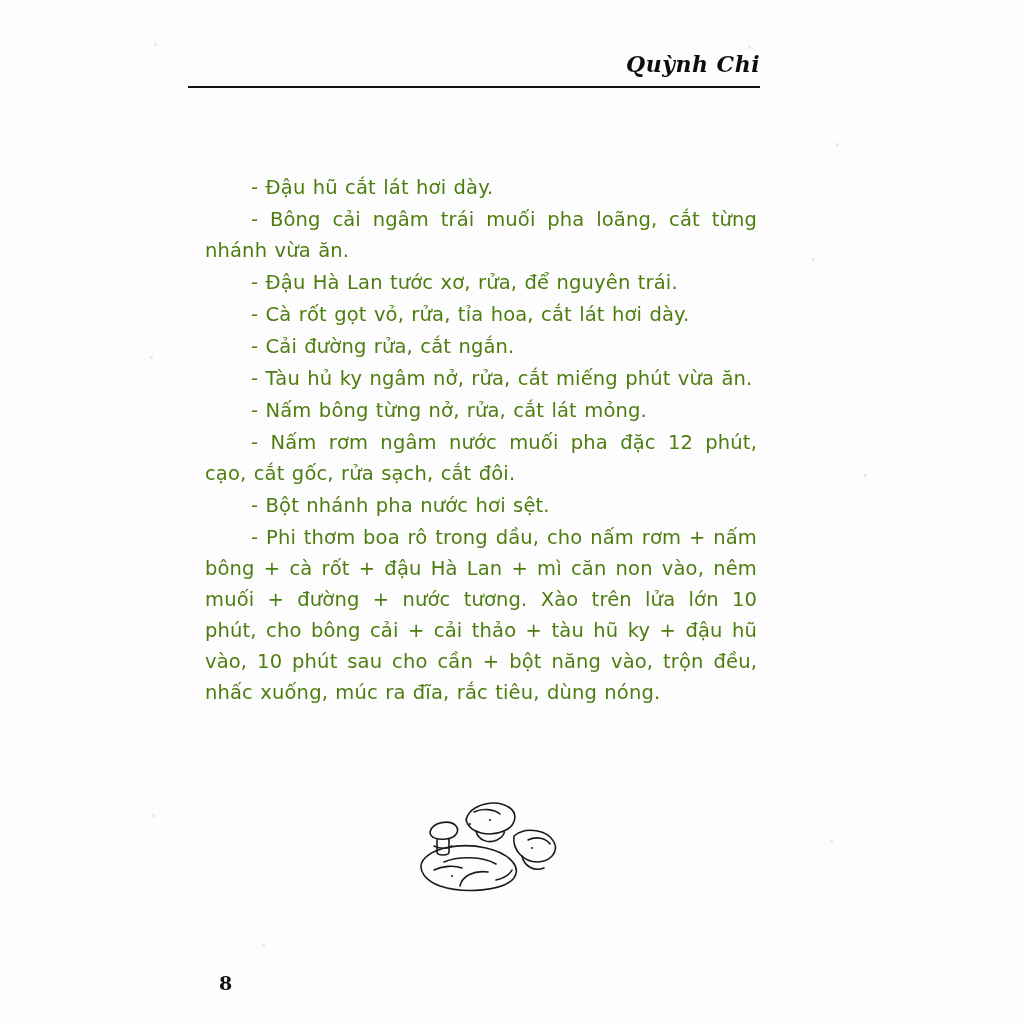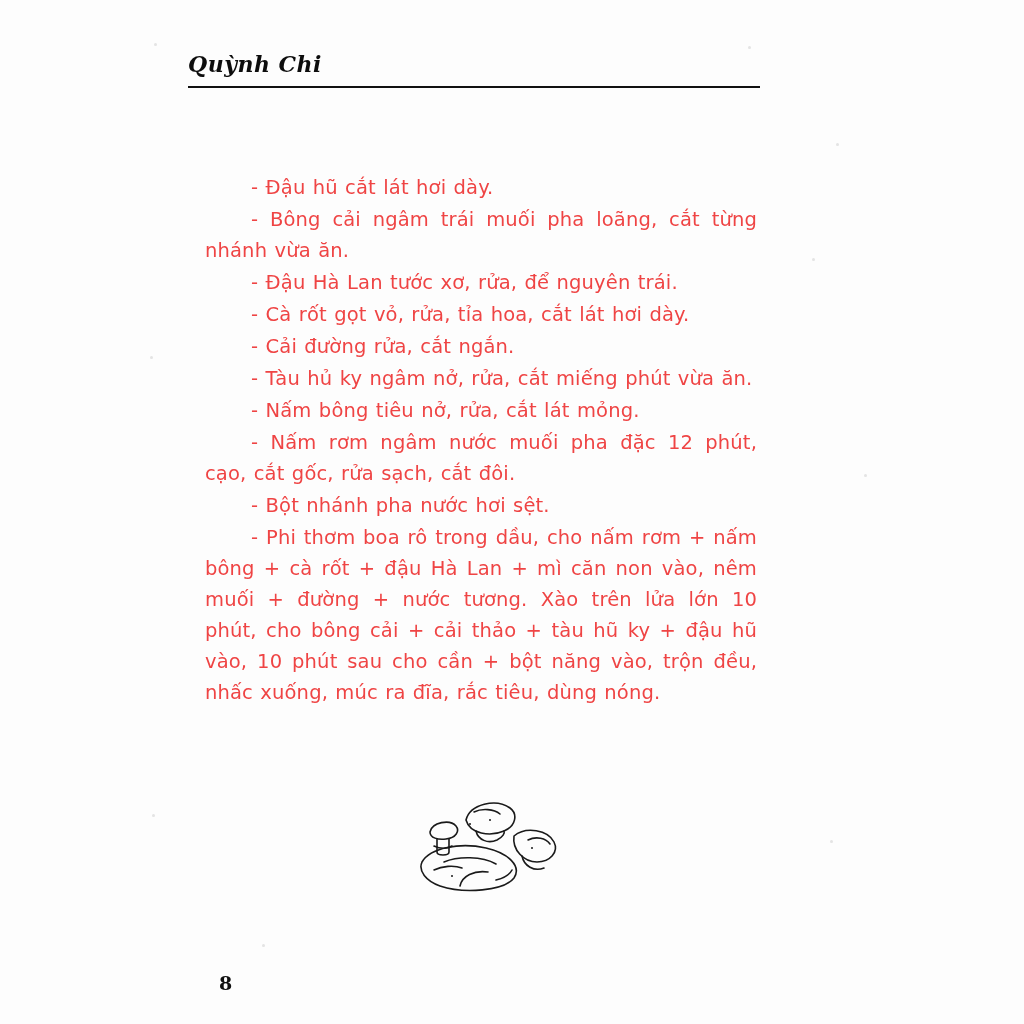--- a/index.html
+++ b/index.html
@@ -29,20 +29,21 @@
     border-radius: 50%;
     opacity: 0.55;
   }
 
   
   .header {
     position: absolute;
     left: 188px;
     top: 52px;
     width: 572px;
+    text-align: right;
   }
   .header-title {
     font-family: "DejaVu Serif", serif;
     font-style: italic;
     font-weight: bold;
     font-size: 22px;
     letter-spacing: 0.5px;
     color: #0d0d0d;
     line-height: 1.1;
     white-space: nowrap;
@@ -58,21 +59,21 @@
   .content {
     position: absolute;
     left: 205px;
     top: 172px;
     width: 570px;
   }
   .para {
     font-family: "DejaVu Sans", sans-serif;
     font-size: 19.5px;
     line-height: 31px;
-    color: #ef4444;
+    color: #4d7c0f;
     margin: 0 18px 1px 0;
     text-indent: 46px;
     letter-spacing: 0.15px;
     word-spacing: 1px;
   }
   .para.justify {
     text-align: justify;
   }
 
   
@@ -115,21 +116,21 @@
     <div class="header-rule"></div>
   </div>
 
   <div class="content">
     <p class="para">- Đậu hũ cắt lát hơi dày.</p>
     <p class="para justify">- Bông cải ngâm trái muối pha loãng, cắt từng nhánh vừa ăn.</p>
     <p class="para">- Đậu Hà Lan tước xơ, rửa, để nguyên trái.</p>
     <p class="para">- Cà rốt gọt vỏ, rửa, tỉa hoa, cắt lát hơi dày.</p>
     <p class="para">- Cải đường rửa, cắt ngắn.</p>
     <p class="para justify">- Tàu hủ ky ngâm nở, rửa, cắt miếng phút vừa ăn.</p>
-    <p class="para">- Nấm bông tiêu nở, rửa, cắt lát mỏng.</p>
+    <p class="para">- Nấm bông từng nở, rửa, cắt lát mỏng.</p>
     <p class="para justify">- Nấm rơm ngâm nước muối pha đặc 12 phút, cạo, cắt gốc, rửa sạch, cắt đôi.</p>
     <p class="para">- Bột nhánh pha nước hơi sệt.</p>
     <p class="para justify">- Phi thơm boa rô trong dầu, cho nấm rơm + nấm bông + cà rốt + đậu Hà Lan + mì căn non vào, nêm muối + đường + nước tương. Xào trên lửa lớn 10 phút, cho bông cải + cải thảo + tàu hũ ky + đậu hũ vào, 10 phút sau cho cần + bột năng vào, trộn đều, nhấc xuống, múc ra đĩa, rắc tiêu, dùng nóng.</p>
   </div>
 
   <div class="illustration">
     <svg viewBox="0 0 190 115" width="190" height="115" xmlns="http://www.w3.org/2000/svg">
       <g fill="none" stroke="#1a1a1a" stroke-width="1.6" stroke-linecap="round" stroke-linejoin="round">
 
         <path d="M62 30 C66 14, 92 8, 106 18 C114 24, 112 36, 100 41 C86 47, 66 44, 62 30 Z"></path>

